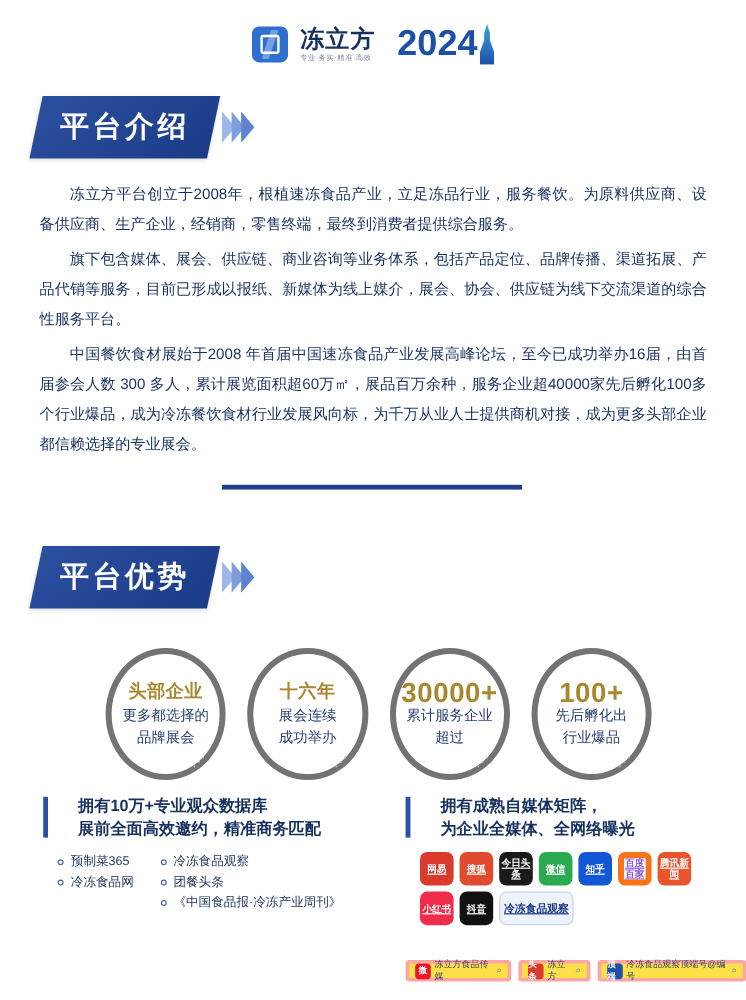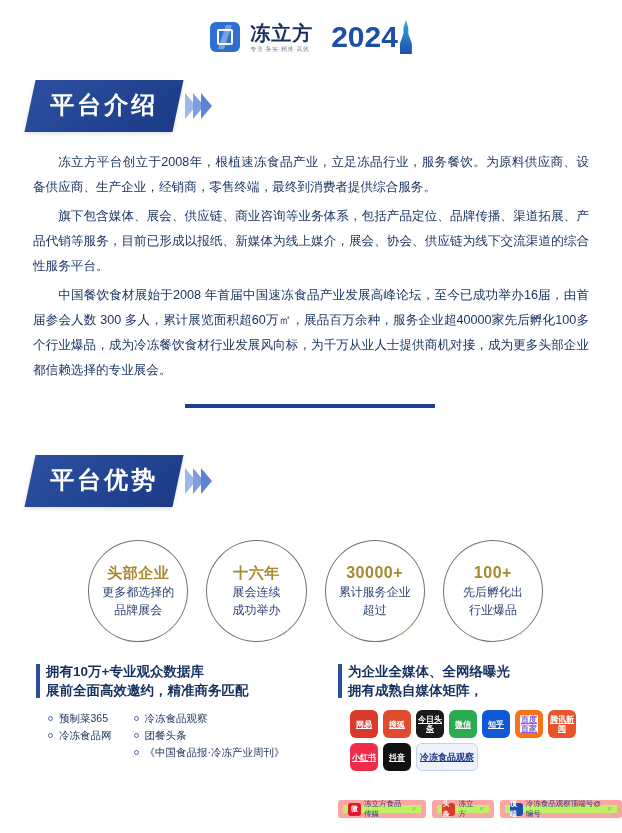--- a/index.html
+++ b/index.html
@@ -166,37 +166,37 @@
     left: 88px;
     top: 540px;
     width: 455px;
     display: flex;
     gap: 18px;
   }
   .circle {
     width: 100px;
     height: 100px;
     border-radius: 50%;
-    border: 1px solid #737373;
+    border: 5px solid #737373;
     display: flex;
     flex-direction: column;
     align-items: center;
     justify-content: center;
     text-align: center;
     position: relative;
   }
   .circle .big {
     font-size: 15px;
     font-weight: bold;
     color: #a8872f;
     letter-spacing: .5px;
     line-height: 18px;
   }
   .circle .big.num {
-    font-size: 16px;
+    font-size: 23px;
   }
   .circle .small {
     font-size: 12px;
     color: #2a3f72;
     line-height: 15px;
     margin-top: 3px;
   }
   .circle:after {
     content: "⋰";
     position: absolute;
@@ -215,21 +215,21 @@
   }
   .col-right {
     position: absolute;
     left: 338px;
     top: 662px;
     width: 260px;
   }
   .col-head {
     display: flex;
     align-items: flex-start;
-    gap: 6px;
+    gap: 25px;
     margin-bottom: 10px;
   }
   .col-bar {
     width: 4px;
     height: 34px;
     background: #2a4fa2;
     flex: none;
     margin-top: 2px;
   }
   .col-head-text {
@@ -306,26 +306,26 @@
     left: 338px;
     top: 800px;
     display: flex;
     gap: 6px;
     align-items: center;
   }
   .pill {
     display: flex;
     align-items: center;
     gap: 3px;
-    border: 5px solid #fca5a5;
+    border: 3px solid #fca5a5;
     border-radius: 3px;
     padding: 3px 5px;
     font-size: 7.5px;
     color: #2a3f72;
-    background: #bef264;
+    background: #fde047;
     height: 18px;
     box-sizing: border-box;
   }
   .pill .dot-icon {
     width: 13px;
     height: 13px;
     border-radius: 3px;
     flex: none;
     display: flex;
     align-items: center;
@@ -427,22 +427,22 @@
         <li>团餐头条</li>
         <li>《中国食品报·冷冻产业周刊》</li>
       </ul>
     </div>
   </div>
 
   <div class="col-right">
     <div class="col-head">
       <div class="col-bar"></div>
       <div class="col-head-text">
+        <div>拥有成熟自媒体矩阵，</div>
         <div>为企业全媒体、全网络曝光</div>
-        <div>拥有成熟自媒体矩阵，</div>
       </div>
     </div>
     <div class="media-grid">
       <div class="mlogo" style="background:#d93a2b;">网易</div>
       <div class="mlogo" style="background:#e04a2f;">搜狐</div>
       <div class="mlogo" style="background:#1a1a1a;">今日头条</div>
       <div class="mlogo" style="background:#2aab4f;">微信</div>
       <div class="mlogo" style="background:#1257d6;">知乎</div>
       <div class="mlogo" style="background:#ffffff;color:#8a5bd6;border:5px solid #f97316;">百度百家</div>
       <div class="mlogo" style="background:#e8552d;">腾讯新闻</div>

